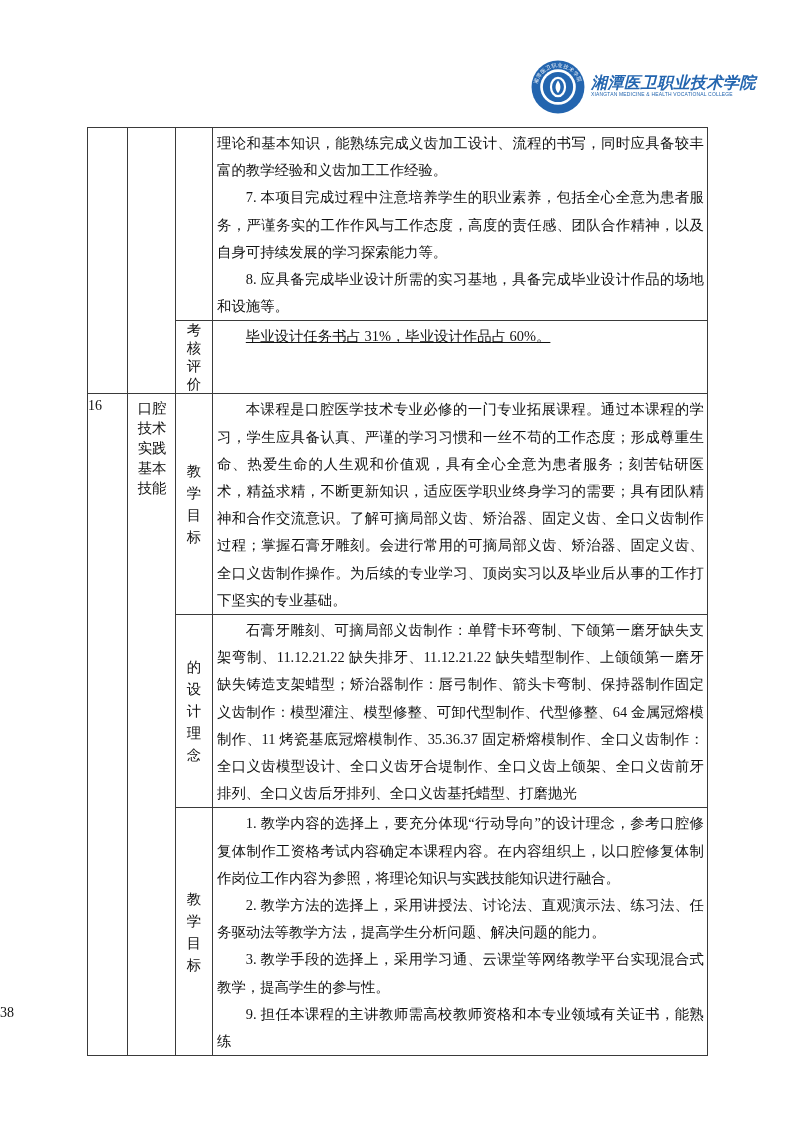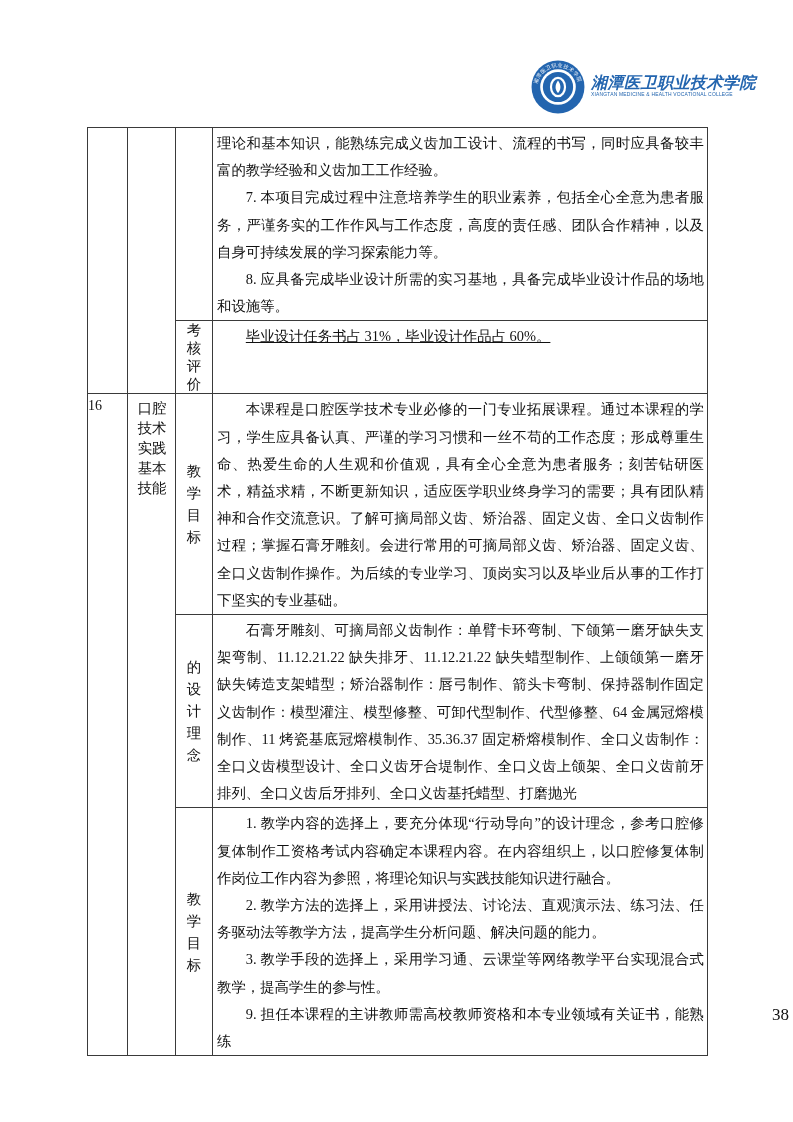--- a/index.html
+++ b/index.html
@@ -80,24 +80,24 @@
 
   tr.row-a  { height: 190px; }
   tr.row-b  { height: 73px; text-decoration: underline; }
   tr.row-c1 { height: 193px; }
   tr.row-c2 { height: 189px; }
   tr.row-c3 { height: 220px; }
 
   
   .page-number {
     position: absolute;
-    left: 0; right: 4px;
+    left: 0; right: 12px;
     top: 1005px;
-    text-align: right;
-    font-size: 17px;
+    text-align: left;
+    font-size: 14px;
   }
 </style>
 </head>
 <body>
 
 <div class="logo-block">
   <svg class="emblem" viewBox="0 0 100 100" aria-hidden="true">
     <circle cx="50" cy="50" r="49" fill="#2365af"></circle>
     <circle cx="50" cy="50" r="33" fill="#ffffff"></circle>
     <circle cx="50" cy="50" r="28" fill="#2365af"></circle>

